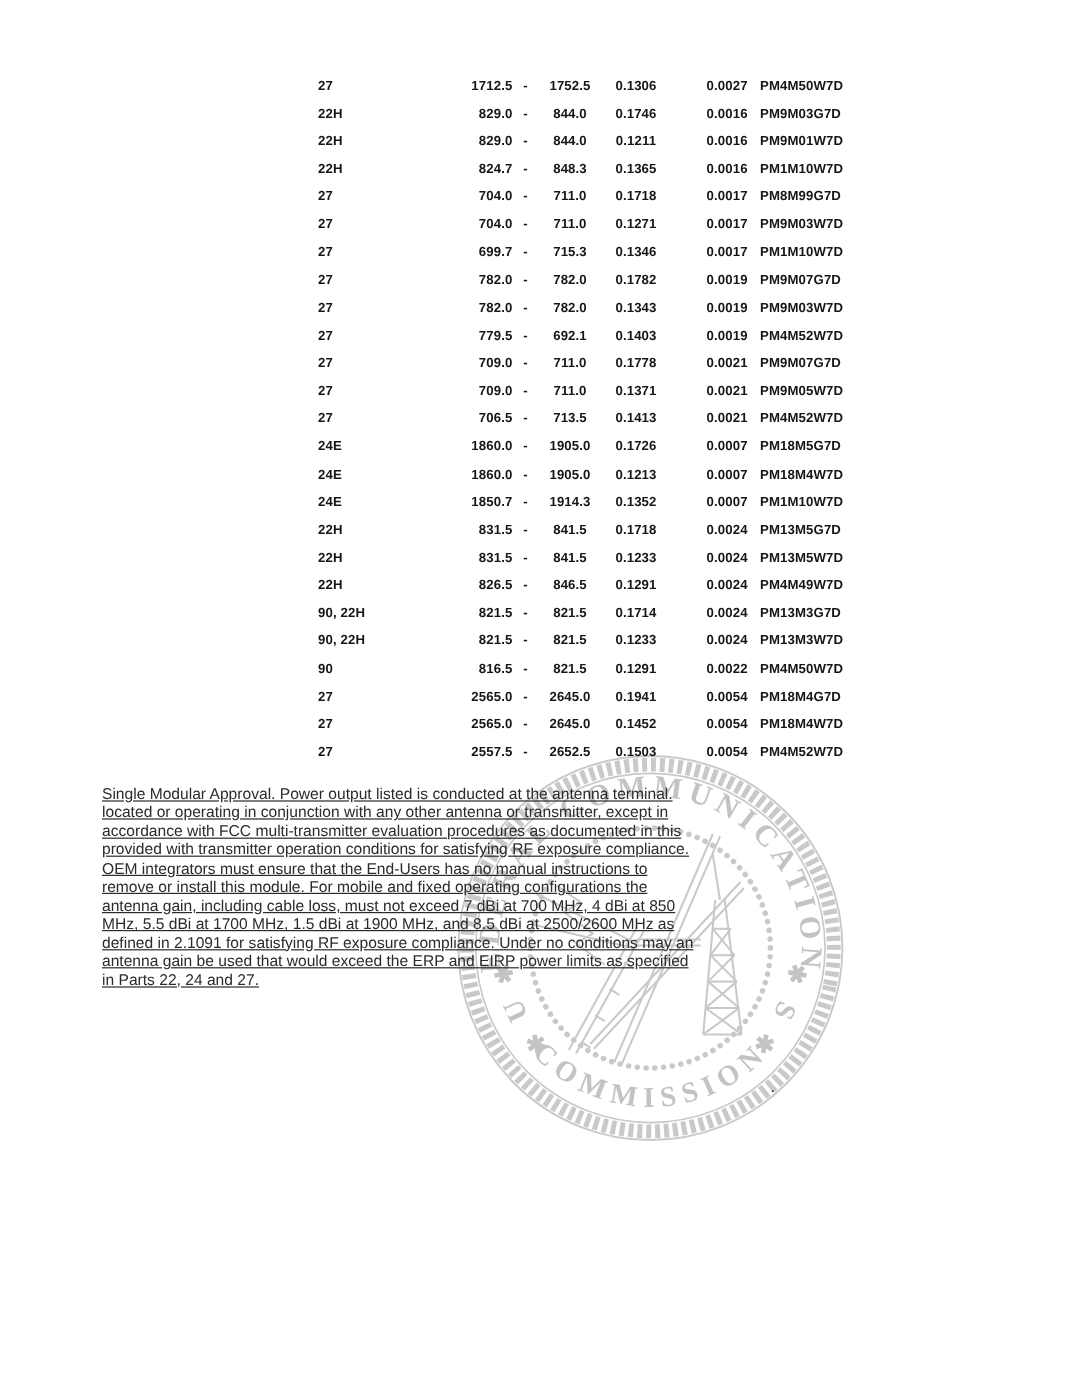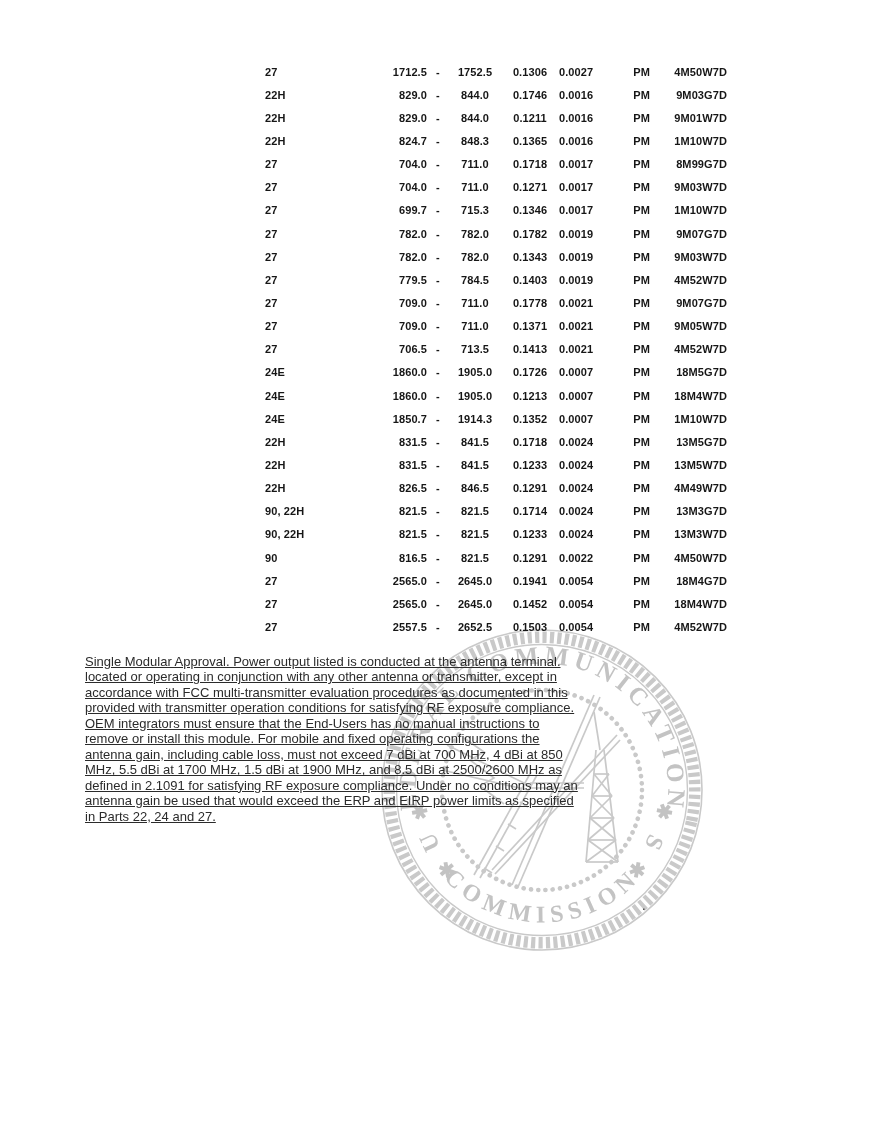--- a/index.html
+++ b/index.html
@@ -13,23 +13,23 @@
     display:grid;
     grid-template-columns:117px 45px 22px 52px 58px 64px 27px 77px;
     height:23.15px;align-items:center;
     font-weight:700;font-size:11px;color:#161616;letter-spacing:0.1px;
   }
   .c-rule{text-align:left}
   .c-low{text-align:right}
   .c-dash{text-align:center}
   .c-high{text-align:center}
   .c-pow{text-align:center}
-  .c-tol{text-align:left}
+  .c-tol{text-align:right}
   .c-mod{text-align:right}
-  .c-emi{text-align:right}
+  .c-emi{text-align:left}
   
   .note{position:absolute;left:85px;top:654px;z-index:3;
         font-size:13px;line-height:15.45px;color:#2b2b2b;}
   .note-line{white-space:pre;text-decoration:underline;}
   
   .seal{position:absolute;left:372px;top:620px;width:340px;height:340px;z-index:1;}
   .seal .wm{stroke:#c9c9c9;fill:none;}
   .seal text{fill:#c3c3c3;font-family:"Liberation Serif",serif;font-weight:700;}
   
   .stray{position:absolute;left:642px;top:898px;z-index:3;
@@ -195,21 +195,21 @@
       <span class="t-cell c-high">782.0</span>
       <span class="t-cell c-pow">0.1343</span>
       <span class="t-cell c-tol">0.0019</span>
       <span class="t-cell c-mod">PM</span>
       <span class="t-cell c-emi">9M03W7D</span>
     </div>
     <div class="t-row">
       <span class="t-cell c-rule">27</span>
       <span class="t-cell c-low">779.5</span>
       <span class="t-cell c-dash">-</span>
-      <span class="t-cell c-high">784.5</span>
+      <span class="t-cell c-high">692.1</span>
       <span class="t-cell c-pow">0.1403</span>
       <span class="t-cell c-tol">0.0019</span>
       <span class="t-cell c-mod">PM</span>
       <span class="t-cell c-emi">4M52W7D</span>
     </div>
     <div class="t-row">
       <span class="t-cell c-rule">27</span>
       <span class="t-cell c-low">709.0</span>
       <span class="t-cell c-dash">-</span>
       <span class="t-cell c-high">711.0</span>

